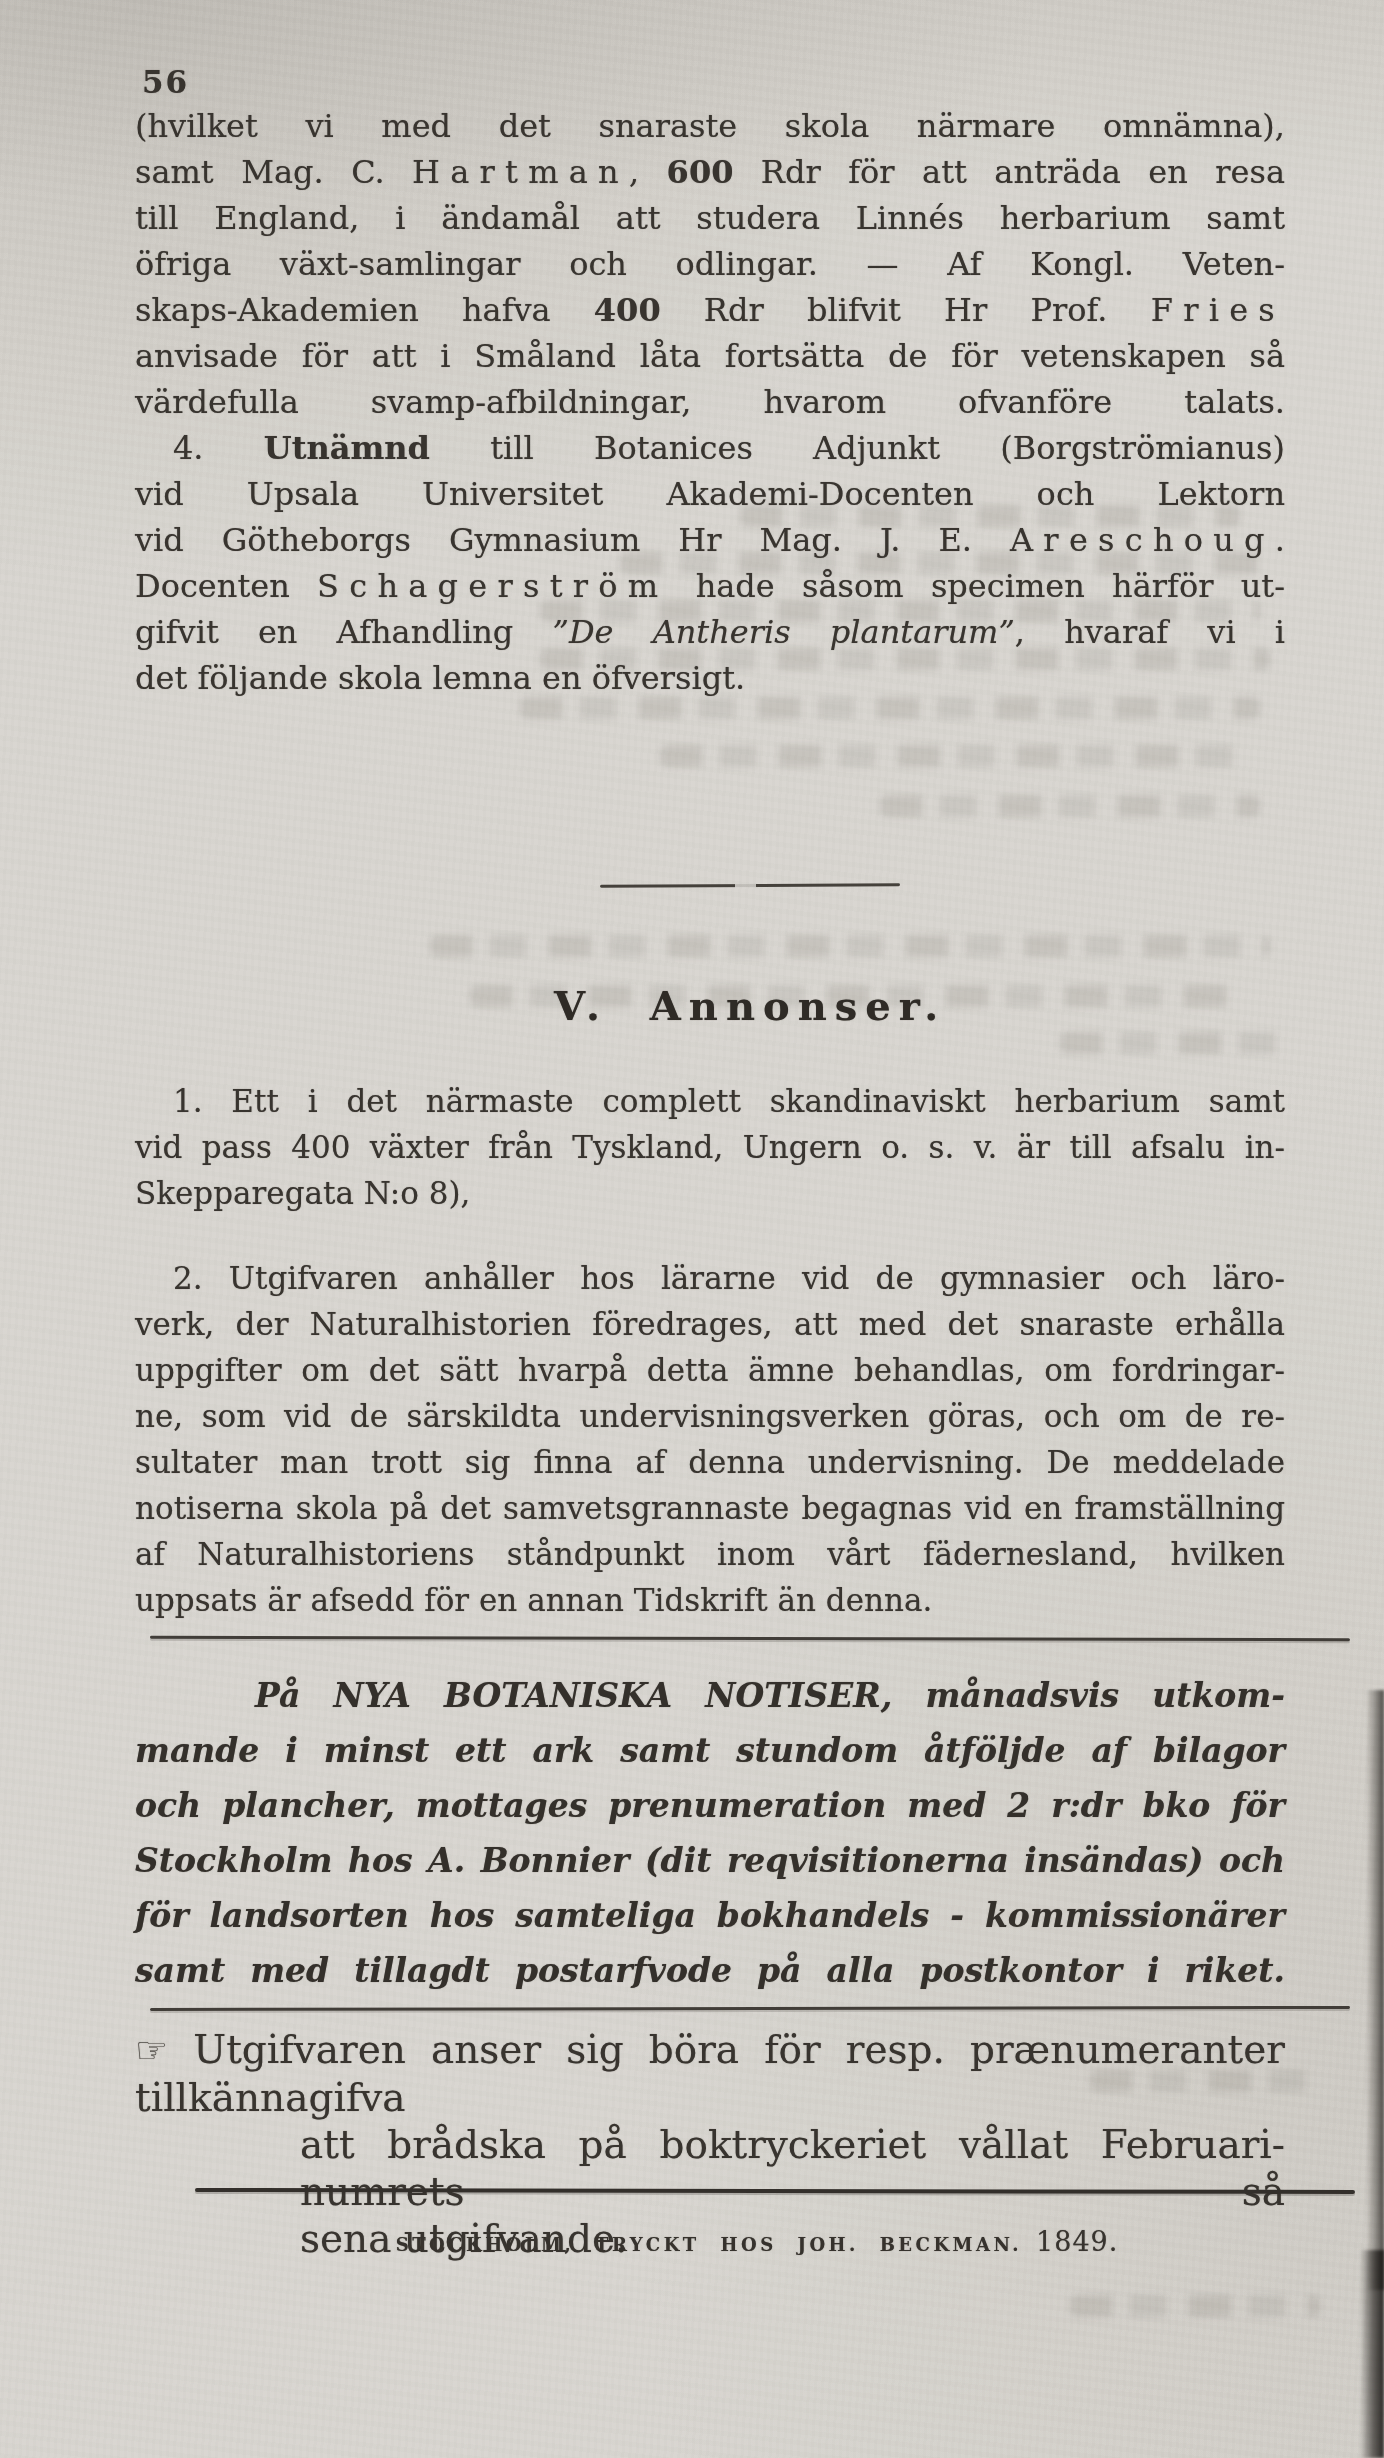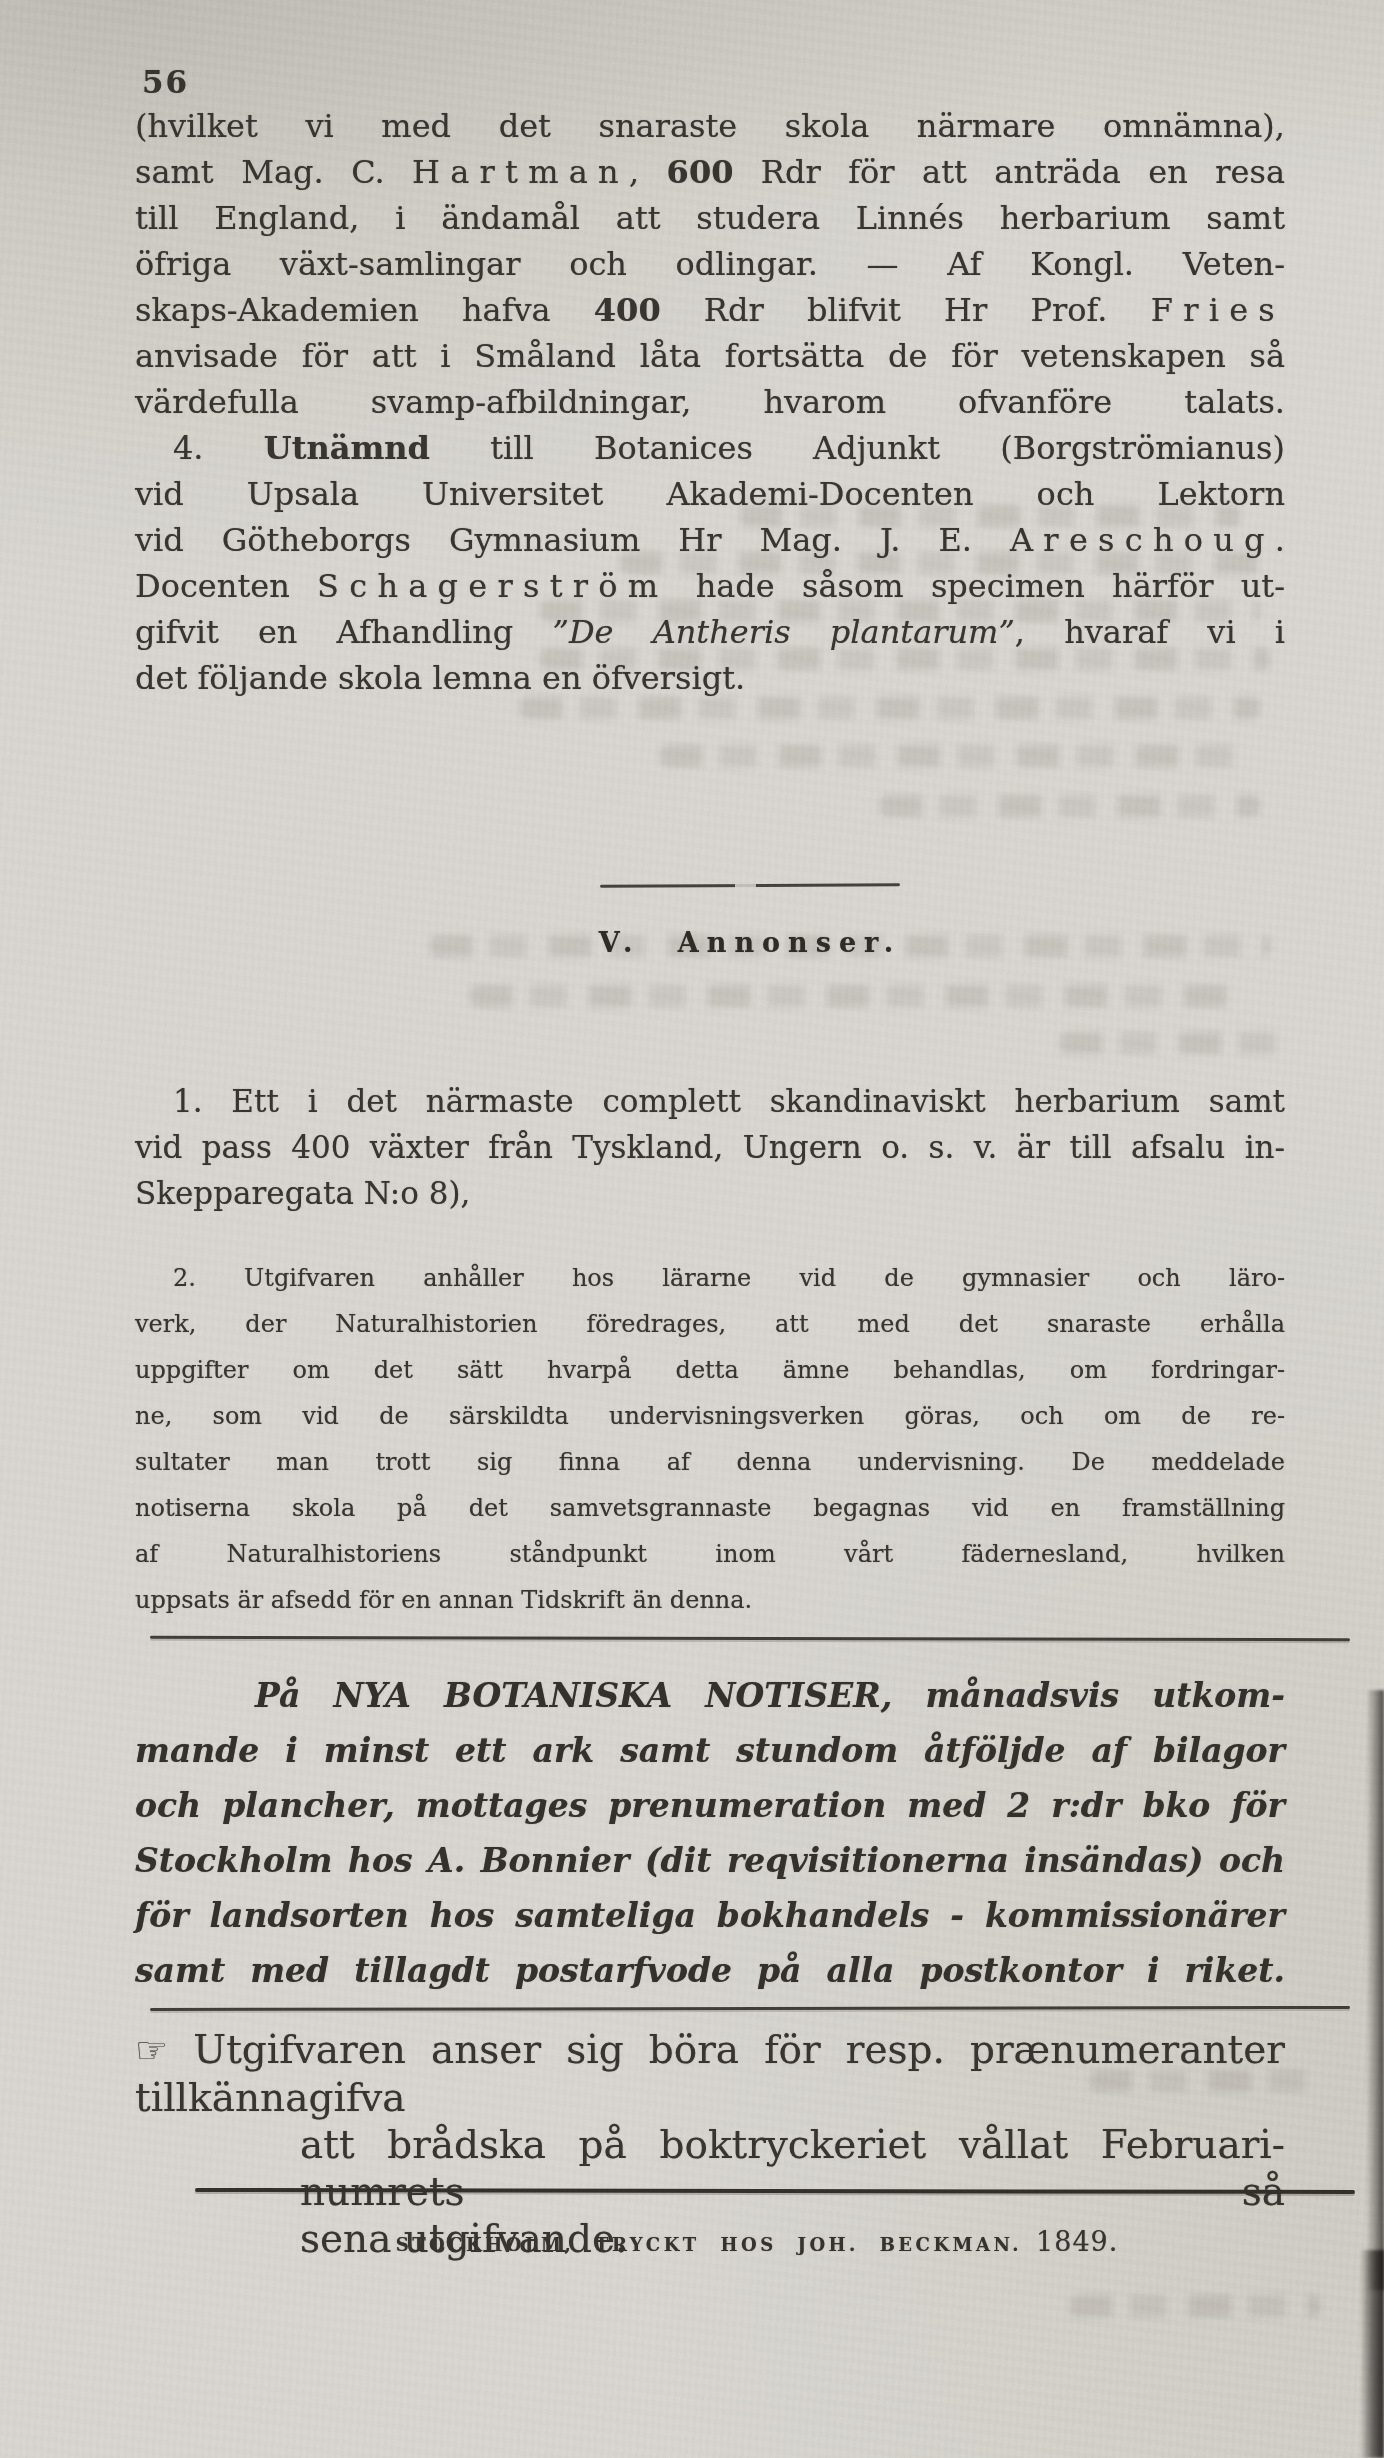--- a/index.html
+++ b/index.html
@@ -29,26 +29,26 @@
   .ind2{padding-left:165px;}
   .b{font-weight:bold;}
   .i{font-style:italic;}
   .sp{letter-spacing:.32em;}
   .man{font-family:"DejaVu Sans","Liberation Sans",sans-serif;font-size:.95em;opacity:.8;}
   .ink{text-shadow:0 0 1px rgba(56,52,47,.55);}
 
   #pagenum{position:absolute;left:142px;top:64px;font-size:31px;font-weight:bold;letter-spacing:2px;}
   #intro{top:103px;font-size:32px;line-height:46px;}
   #annons1{top:1078px;font-size:31px;line-height:46px;}
-  #annons2{top:1255px;font-size:24px;line-height:46px;}
+  #annons2{top:1255px;font-size:31px;line-height:46px;}
   #subscription{top:1668px;font-size:33px;line-height:55px;font-weight:bold;font-style:italic;color:#34302b;}
   #subscription .ind{text-indent:120px;}
   #notice{top:2026px;font-size:39px;line-height:47px;}
-  #heading{top:927px;text-align:center;padding-left:80px;box-sizing:border-box;
-    font-size:27px;font-weight:bold;letter-spacing:8px;word-spacing:20px;color:#2f2b26;}
+  #heading{top:982px;text-align:center;padding-left:80px;box-sizing:border-box;
+    font-size:40px;font-weight:bold;letter-spacing:8px;word-spacing:20px;color:#2f2b26;}
   #imprint{top:2226px;text-align:center;padding-left:94px;box-sizing:border-box;}
   #imprint .place{font-size:18px;font-weight:bold;letter-spacing:3.5px;word-spacing:11px;color:#36322d;text-align:right;}
   #imprint .year{font-size:27px;font-weight:normal;letter-spacing:1px;margin-left:14px;text-align:center;}
 
   .divider{position:absolute;background:#413d38;height:3px;border-radius:2px;}
   #div1{top:884px;left:600px;width:300px;height:3px;transform:rotate(-.3deg);
     background:linear-gradient(90deg,#45413b 0 45%,rgba(69,65,59,.15) 45% 52%,#45413b 52% 100%);}
   #div2{top:1637px;left:150px;width:1200px;transform:rotate(.12deg);
     box-shadow:0 2px 0 rgba(65,61,56,.22);}
   #div3{top:2007px;left:150px;width:1200px;transform:rotate(-.1deg);

